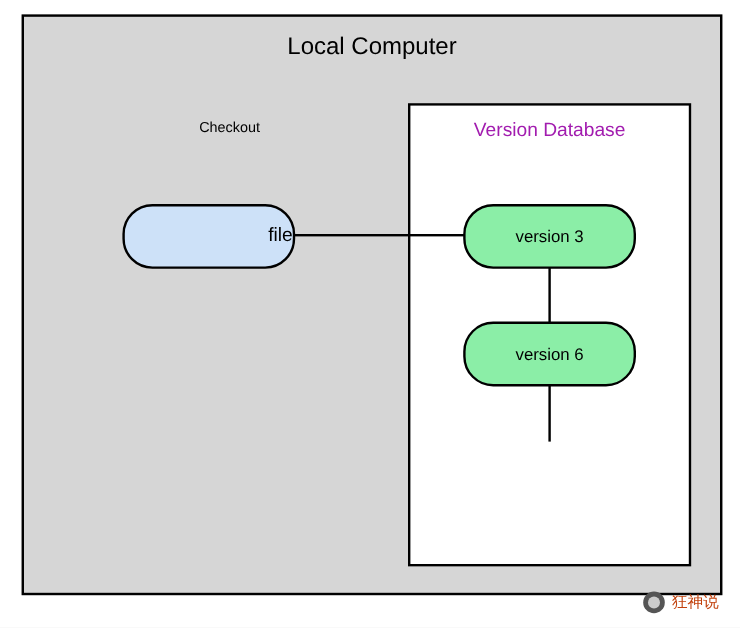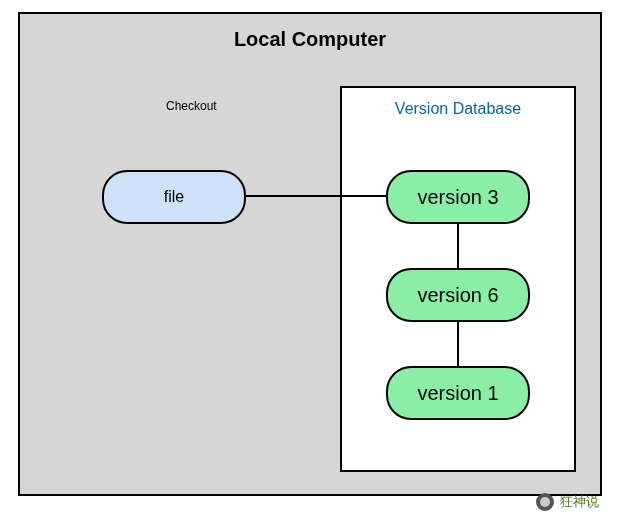--- a/index.html
+++ b/index.html
@@ -1,31 +1,31 @@
 <!DOCTYPE html>
 <html><head>
 <meta charset="utf-8">
 <style>
   html,body{margin:0;padding:0;width:617px;height:523px;font-family:Arial,Helvetica,sans-serif;background:#fff}
   .wrap{position:relative;width:617px;height:523px}
   .outer-box{position:absolute;left:18px;top:12px;width:580px;height:480px;border:2px solid #000;background:#d6d6d6}
-  .title{position:absolute;left:0;top:14px;width:100%;text-align:center;font-weight:bold;font-size:20px;color:#000}
+  .title{position:absolute;left:0;top:14px;width:100%;text-align:center;font-weight:normal;font-size:20px;color:#000}
   .checkout-label{position:absolute;left:146px;top:85px;font-size:12px;color:#000}
-  .file-node{position:absolute;left:82px;top:156px;width:140px;height:50px;border:2px solid #000;border-radius:25px;background:#CDE1F8;display:flex;align-items:center;justify-content:center;font-size:16px;color:#000;z-index:2}
+  .file-node{position:absolute;left:82px;top:156px;width:140px;height:50px;border:2px solid #000;border-radius:25px;background:#CDE1F8;display:flex;align-items:center;justify-content:flex-end;font-size:16px;color:#000;z-index:2}
   .db-box{position:absolute;left:320px;top:72px;width:232px;height:382px;border:2px solid #000;background:#fff}
-  .db-label{position:absolute;left:0;top:12px;width:100%;text-align:center;font-size:16px;color:#0369a1}
-  .ver{position:absolute;left:50%;transform:translateX(-50%);width:140px;height:50px;border:2px solid #000;border-radius:25px;background:#8BEEA7;display:flex;align-items:center;justify-content:center;font-size:20px;color:#000;z-index:2}
+  .db-label{position:absolute;left:0;top:12px;width:100%;text-align:center;font-size:16px;color:#a21caf}
+  .ver{position:absolute;left:50%;transform:translateX(-50%);width:140px;height:50px;border:2px solid #000;border-radius:25px;background:#8BEEA7;display:flex;align-items:center;justify-content:center;font-size:14px;color:#000;z-index:2}
   .v3{top:82px}
   .v2{top:180px}
   .v1{top:278px}
   .vline{position:absolute;left:50%;transform:translateX(-50%);width:0;border-left:2px solid #000;z-index:1}
   .l1{top:132px;height:50px}
   .l2{top:230px;height:50px}
   .hline{position:absolute;top:181px;left:222px;width:145px;height:0;border-top:2px solid #000;z-index:1}
-  .watermark{position:absolute;right:18px;bottom:12px;display:flex;align-items:center;gap:6px;color:#4d7c0f;font-size:13px}
+  .watermark{position:absolute;right:18px;bottom:12px;display:flex;align-items:center;gap:6px;color:#c2410c;font-size:13px}
   .watermark .bubble{width:18px;height:18px;border-radius:50%;background:#555;position:relative;display:inline-block}
   .watermark .bubble::after{content:"";position:absolute;left:4px;top:4px;width:10px;height:10px;border-radius:50%;background:#ccc}
 </style>
 </head>
 <body>
 
 <div class="wrap">
   <div class="outer-box">
     <div class="title">Local Computer</div>
 
@@ -41,23 +41,20 @@
       <div class="db-label">Version Database</div>
 
       <div class="ver v3">
         <span>version 3</span>
       </div>
       <div class="vline l1"></div>
       <div class="ver v2">
         <span>version 6</span>
       </div>
       <div class="vline l2"></div>
-      <div class="ver v1">
-        <span>version 1</span>
-      </div>
     </div>
   </div>
 
   <div class="watermark">
     <span class="bubble"></span>
     <span>狂神说</span>
   </div>
 </div>
 
 </body></html>

